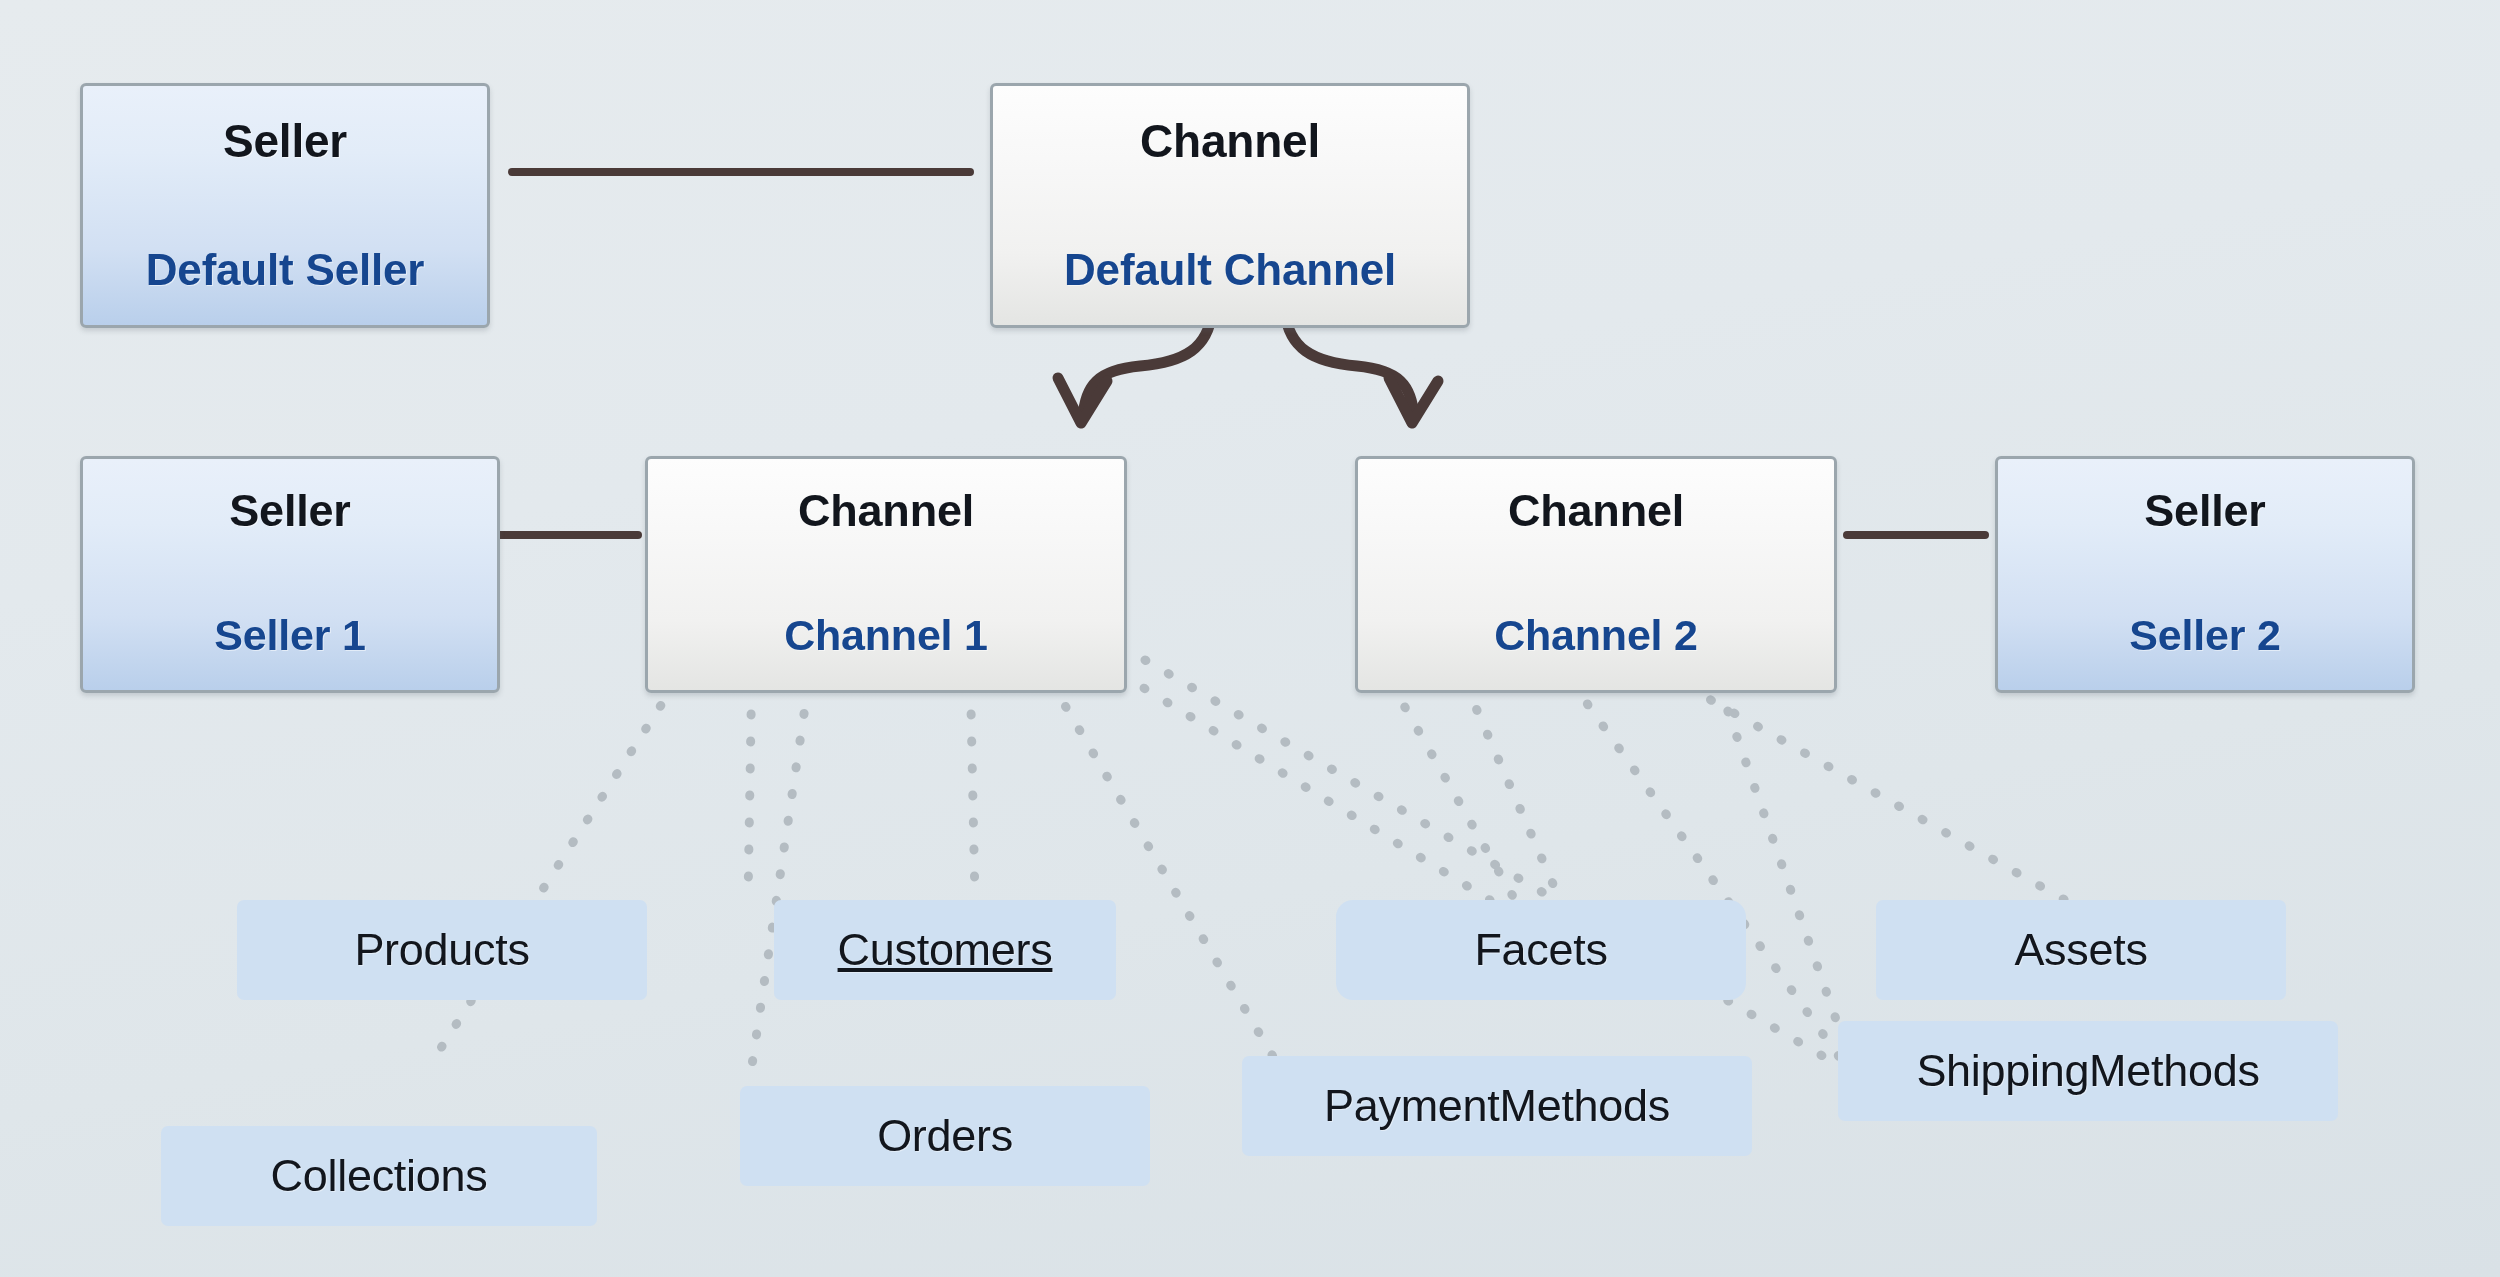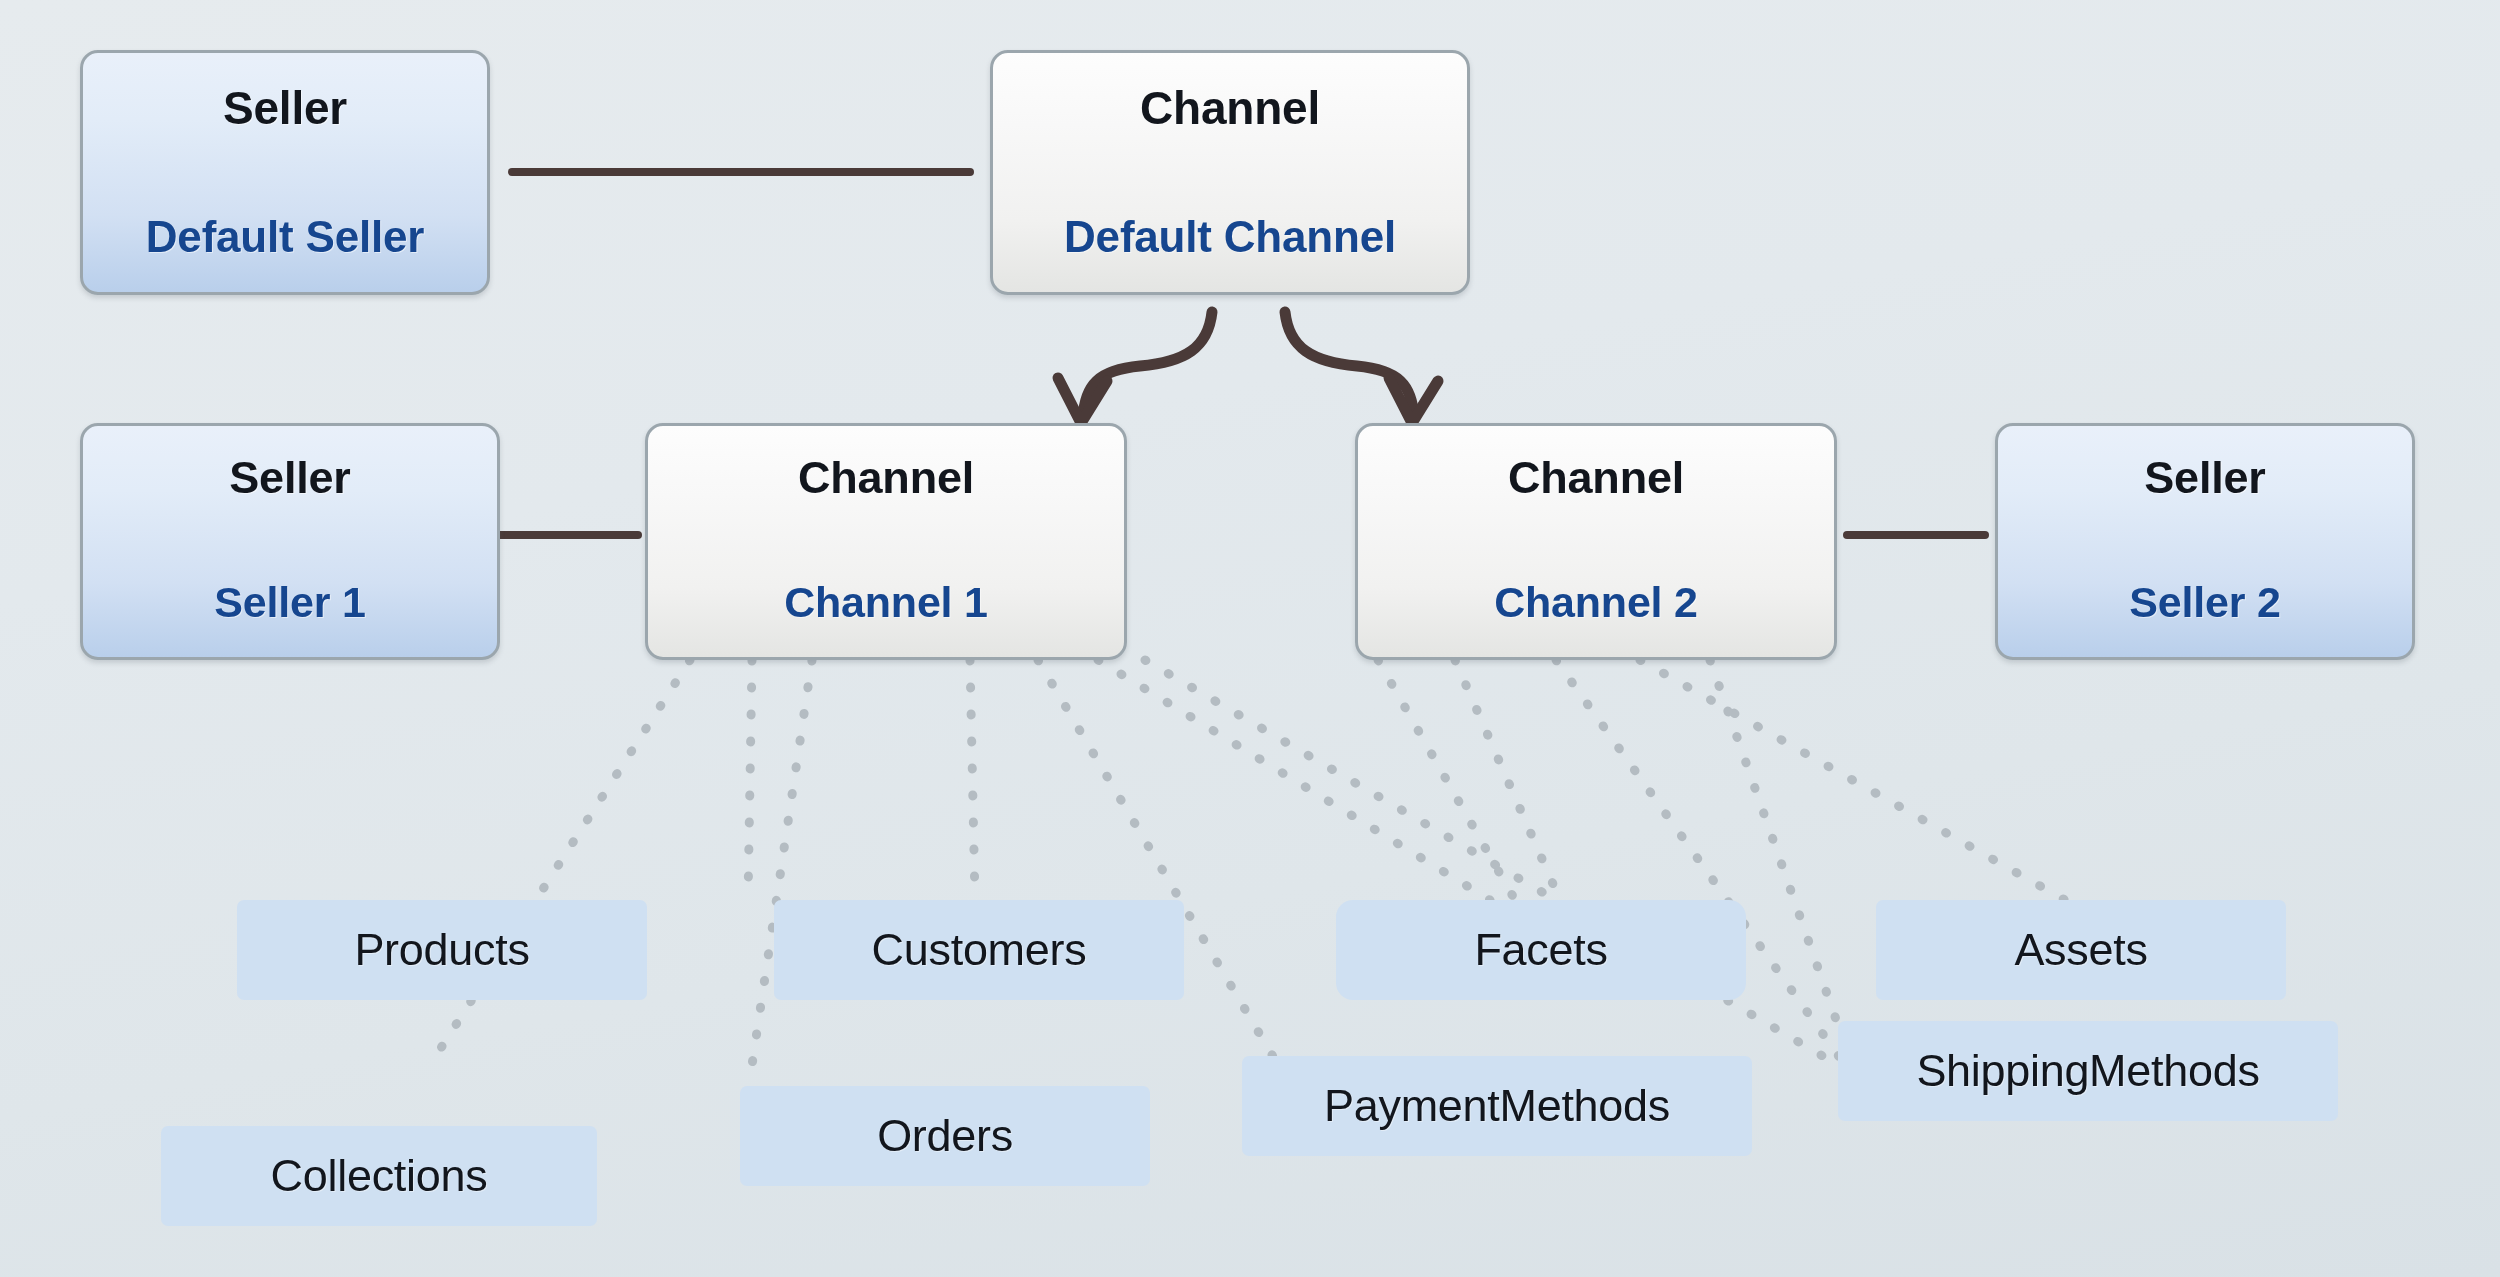--- a/index.html
+++ b/index.html
@@ -24,26 +24,27 @@
     left: 0; top: 0;
     width: 2500px; height: 1277px;
     pointer-events: none;
   }
 
   
   .card {
     position: absolute;
     box-sizing: border-box;
     border: 3px solid #9ba6ad;
-    border-radius: 18px;
+    border-radius: 6px;
     display: flex;
     flex-direction: column;
     align-items: center;
     justify-content: space-between;
     box-shadow: 0 3px 5px rgba(90,100,110,0.22);
+    margin-top: 33px;
   }
   .card.seller {
     background: linear-gradient(180deg, #e9f0fa 0%, #e2ecf8 28%, #d2e0f3 68%, #b9cfeb 100%);
   }
   .card.channel {
     background: linear-gradient(180deg, #fdfdfd 0%, #f8f8f8 30%, #f1f1f0 70%, #e4e5e3 100%);
     text-align: right;
   }
   .card .type {
     color: #12161d;
@@ -151,21 +152,21 @@
     <span class="type">Channel</span>
     <span class="name">Channel 2</span>
   </div>
 
   <div class="card seller r2" style="left:1995px; top:423px; width:420px;">
     <span class="type">Seller</span>
     <span class="name">Seller 2</span>
   </div>
 
   <div class="chip" style="left:237px; top:900px; width:410px;">Products</div>
-  <div class="chip" style="left:774px; top:900px; width:410px;">Customers</div>
+  <div class="chip" style="left:774px; top:900px; width:342px;text-decoration:underline;">Customers</div>
   <div class="chip" style="left:1336px; top:900px; width:410px;border-radius:17px;">Facets</div>
   <div class="chip" style="left:1876px; top:900px; width:410px;">Assets</div>
 
   <div class="chip" style="left:161px; top:1126px; width:436px;">Collections</div>
   <div class="chip" style="left:740px; top:1086px; width:410px;">Orders</div>
   <div class="chip" style="left:1242px; top:1056px; width:510px;">PaymentMethods</div>
   <div class="chip" style="left:1838px; top:1021px; width:500px;">ShippingMethods</div>
 
 </div>
 

